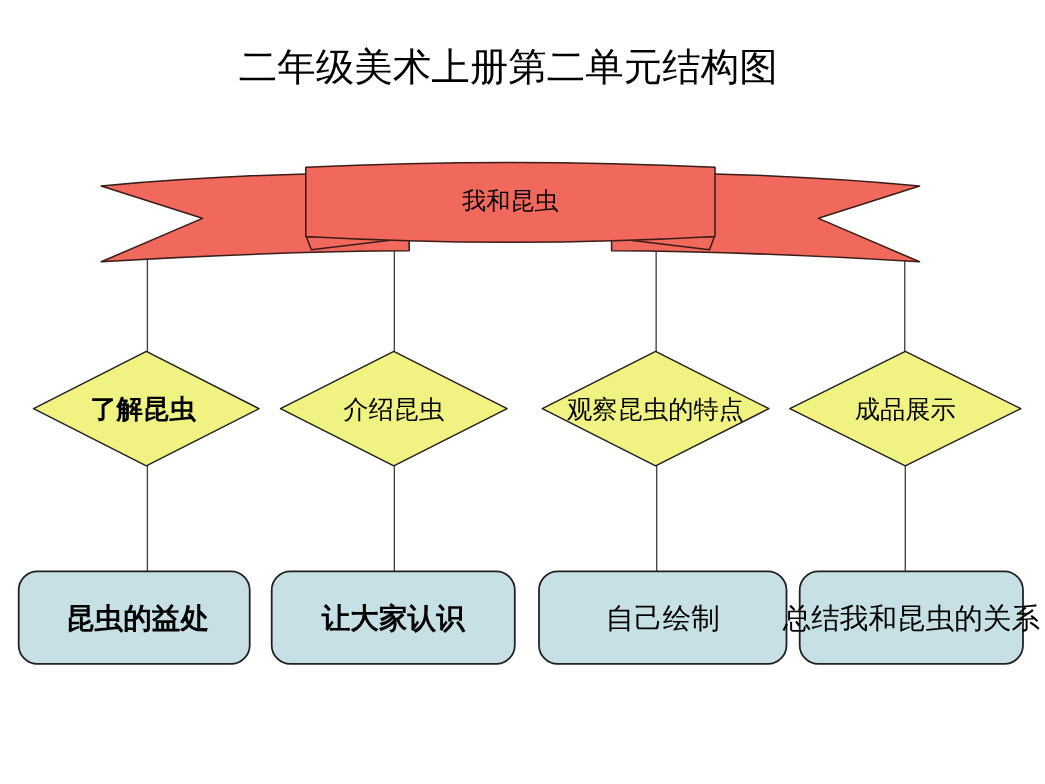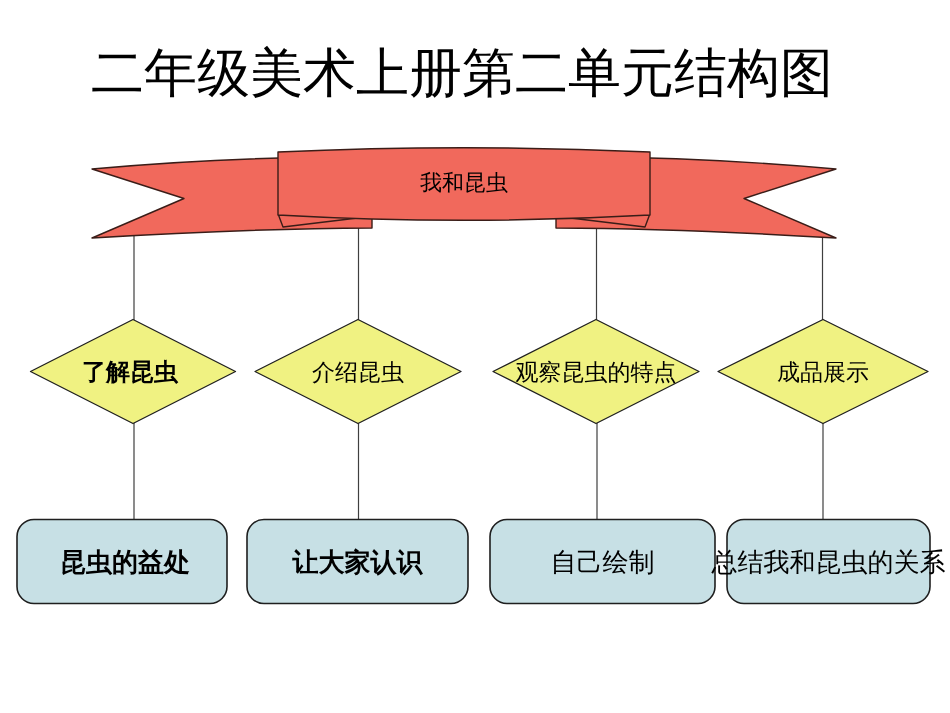--- a/index.html
+++ b/index.html
@@ -14,21 +14,21 @@
     background: #ffffff;
     overflow: hidden;
     font-family: "Liberation Serif", "DejaVu Serif", serif;
   }
   .slide-title {
     position: absolute;
     top: 38px;
     left: 0;
     width: 924px;
     text-align: center;
-    font-size: 53px;
+    font-size: 35px;
     font-weight: normal;
     color: #000000;
     white-space: nowrap;
     letter-spacing: 0px;
   }
   .diagram-svg {
     position: absolute;
     top: 0;
     left: 0;
   }

